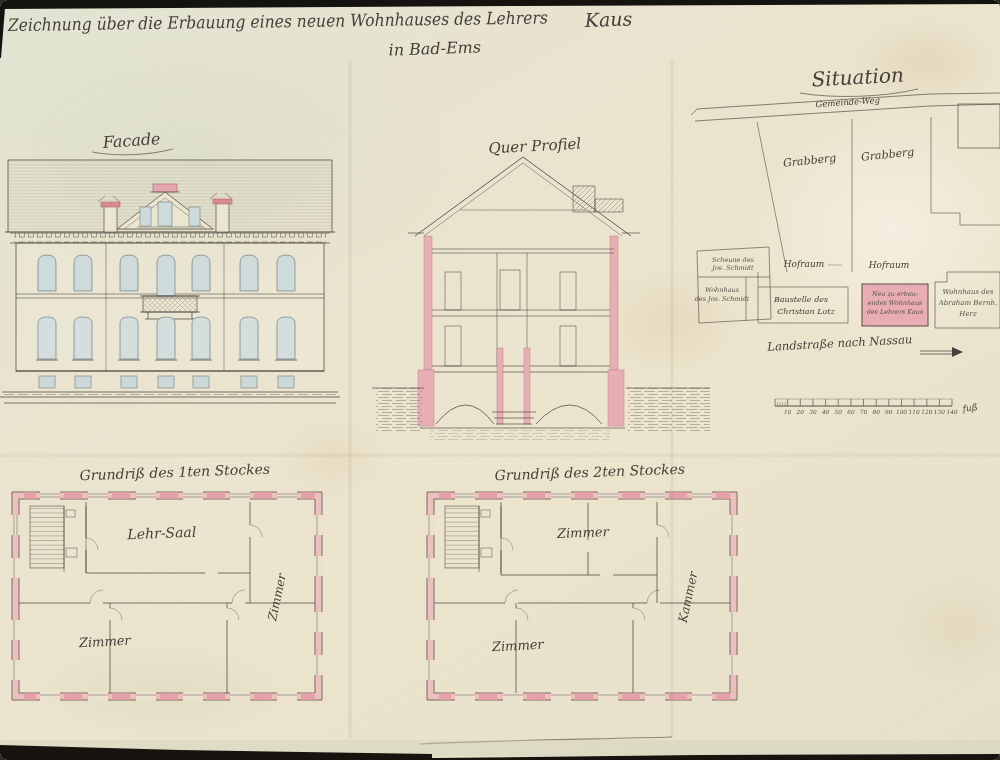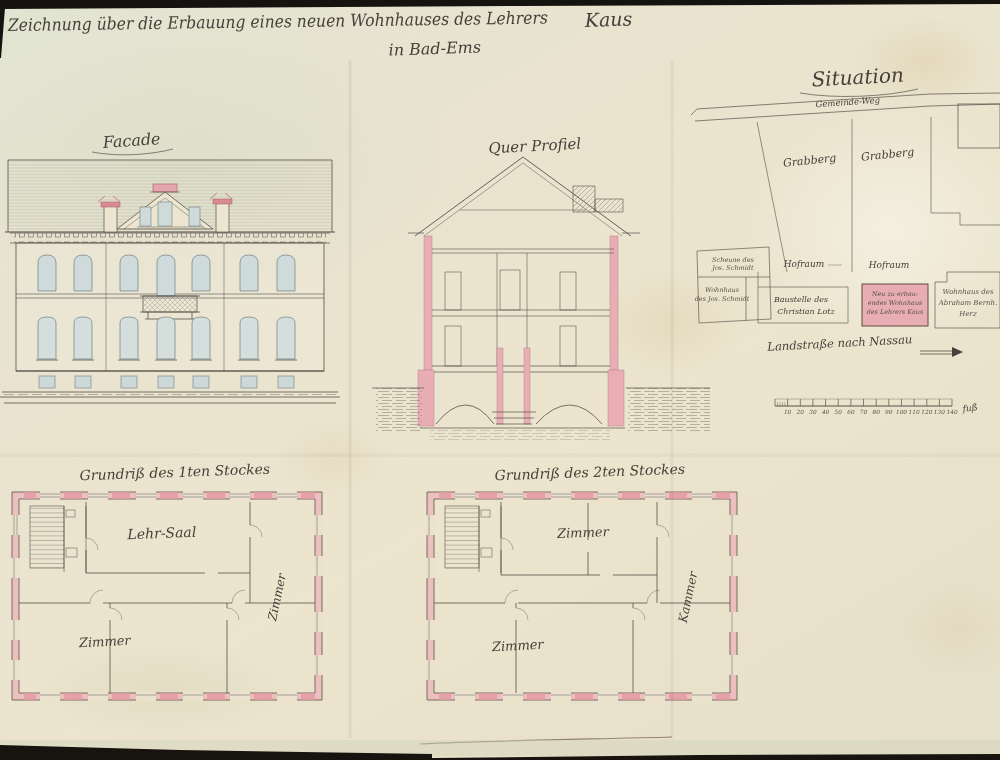--- a/index.html
+++ b/index.html
@@ -1,19 +1,20 @@
 <!DOCTYPE html>
 <html><head>
 <meta charset="utf-8">
 <style>
   html,body{margin:0;padding:0;background:#2a2620;}
   .sheet{
     position:relative;width:1000px;height:760px;overflow:hidden;
     background:linear-gradient(150deg,#e1e4d2 0%,#e9e3cf 30%,#ece4cd 58%,#e6dfc9 100%);
     font-family:"DejaVu Serif", serif;
+    border-radius:7px;
   }
   .stain{position:absolute;border-radius:50%;pointer-events:none;}
   svg{position:absolute;left:0;top:0;}
   .hw{font-family:"DejaVu Serif",serif;font-style:italic;fill:#46403a;}
   .hw-light{font-family:"DejaVu Serif",serif;font-style:italic;fill:#5a5248;}
   .ink{stroke:#56504a;fill:none;}
 </style>
 </head>
 <body>
 

